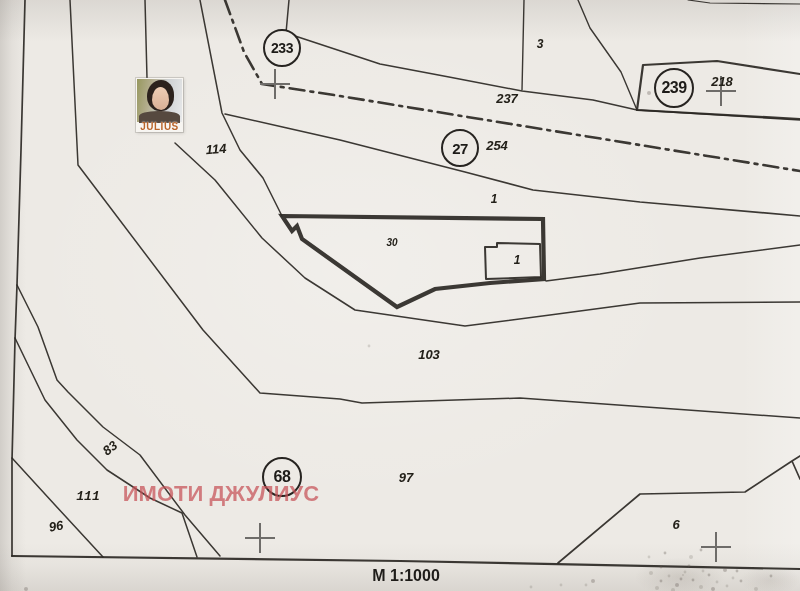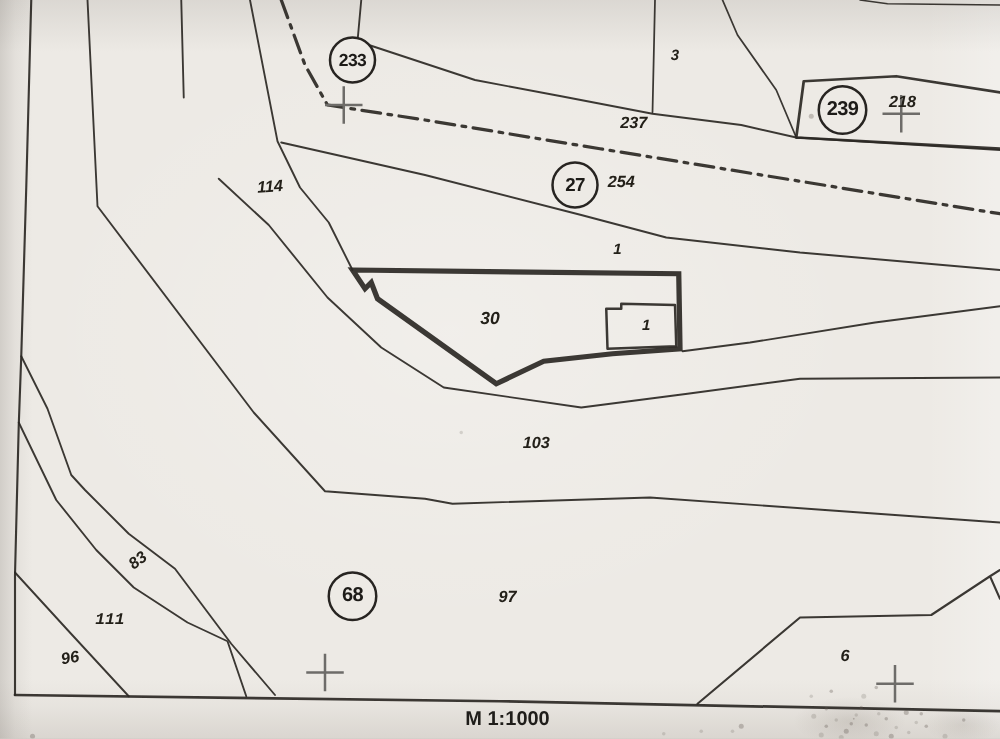--- a/index.html
+++ b/index.html
@@ -105,27 +105,35 @@
       <div class="plot-circle" style="left: 460px; top: 148px; width: 34px; height: 34px; font-size: 15px;">27</div>
       <div class="plot-circle" style="left: 282px; top: 477px; width: 36px; height: 36px; font-size: 16px;">68</div>
     </div>
   <div class="layer" id="labels-layer">
       <div class="parcel-label" style="left: 540px; top: 44px; font-size: 12px; transform: translate(-50%, -50%) rotate(0deg);">3</div>
       <div class="parcel-label" style="left: 507px; top: 98px; font-size: 13px; transform: translate(-50%, -50%) rotate(0deg);">237</div>
       <div class="parcel-label" style="left: 722px; top: 81px; font-size: 13px; transform: translate(-50%, -50%) rotate(0deg);">218</div>
       <div class="parcel-label" style="left: 497px; top: 145px; font-size: 13px; transform: translate(-50%, -50%) rotate(0deg);">254</div>
       <div class="parcel-label" style="left: 216px; top: 149px; font-size: 13px; transform: translate(-50%, -50%) rotate(-4deg);">114</div>
       <div class="parcel-label" style="left: 494px; top: 199px; font-size: 12px; transform: translate(-50%, -50%) rotate(0deg);">1</div>
-      <div class="parcel-label" style="left: 392px; top: 242px; font-size: 14px; transform: translate(-50%, -50%) rotate(0deg); margin-top: 12px;">30</div>
+      <div class="parcel-label" style="left: 392px; top: 242px; font-size: 10px; transform: translate(-50%, -50%) rotate(0deg);">30</div>
       <div class="parcel-label" style="left: 517px; top: 260px; font-size: 12px; transform: translate(-50%, -50%) rotate(0deg);">1</div>
       <div class="parcel-label" style="left: 429px; top: 354px; font-size: 13px; transform: translate(-50%, -50%) rotate(0deg);">103</div>
       <div class="parcel-label" style="left: 406px; top: 477px; font-size: 13px; transform: translate(-50%, -50%) rotate(0deg);">97</div>
       <div class="parcel-label" style="left: 110px; top: 448px; font-size: 13px; transform: translate(-50%, -50%) rotate(-38deg);">83</div>
       <div class="parcel-label" style="left: 88px; top: 496px; font-size: 13px; transform: translate(-50%, -50%) rotate(0deg); font-family: Liberation Mono, monospace;">111</div>
       <div class="parcel-label" style="left: 56px; top: 526px; font-size: 13px; transform: translate(-50%, -50%) rotate(-10deg);">96</div>
       <div class="parcel-label" style="left: 676px; top: 524px; font-size: 13px; transform: translate(-50%, -50%) rotate(0deg);">6</div>
     </div>
 
+  <div class="watermark" style="left: 221px; top: 494px; font-size: 22px; color: rgba(198, 80, 86, 0.72);">ИМОТИ ДЖУЛИУС</div>
   <div class="scale-label" style="left: 406px; top: 576px; font-size: 16px; text-align: center;">М 1:1000</div>
 
+  <div class="photo">
+    <div class="photo-bg"></div>
+    <div class="photo-hair"></div>
+    <div class="photo-face"></div>
+    <div class="photo-shoulders"></div>
+    <div class="photo-caption" style="color: rgb(185, 101, 42);">JULIUS</div>
+  </div>
 
   <div class="noise" id="noise-speckles" style="box-shadow: rgba(95, 88, 80, 0.2) 650px 572px 0px 1px, rgba(95, 88, 80, 0.32) 660px 580px 0px 0.4px, rgba(95, 88, 80, 0.2) 668px 575px 0px 0.4px, rgba(95, 88, 80, 0.32) 676px 584px 0px 1px, rgba(95, 88, 80, 0.2) 684px 571px 0px 0.4px, rgba(95, 88, 80, 0.32) 692px 579px 0px 0.4px, rgba(95, 88, 80, 0.2) 700px 586px 0px 1px, rgba(95, 88, 80, 0.32) 708px 574px 0px 0.4px, rgba(95, 88, 80, 0.2) 716px 581px 0px 0.4px, rgba(95, 88, 80, 0.32) 724px 569px 0px 1px, rgba(95, 88, 80, 0.2) 732px 577px 0px 0.4px, rgba(95, 88, 80, 0.32) 660px 566px 0px 0.4px, rgba(95, 88, 80, 0.2) 672px 589px 0px 1px, rgba(95, 88, 80, 0.32) 688px 565px 0px 0.4px, rgba(95, 88, 80, 0.2) 702px 570px 0px 0.4px, rgba(95, 88, 80, 0.32) 712px 588px 0px 1px, rgba(95, 88, 80, 0.2) 726px 585px 0px 0.4px, rgba(95, 88, 80, 0.32) 736px 570px 0px 0.4px, rgba(95, 88, 80, 0.2) 656px 587px 0px 1px, rgba(95, 88, 80, 0.32) 680px 578px 0px 0.4px, rgba(95, 88, 80, 0.2) 585px 584px 0px 0.4px, rgba(95, 88, 80, 0.32) 592px 580px 0px 1px, rgba(95, 88, 80, 0.2) 648px 556px 0px 0.4px, rgba(95, 88, 80, 0.32) 664px 552px 0px 0.4px, rgba(95, 88, 80, 0.2) 690px 556px 0px 1px, rgba(95, 88, 80, 0.32) 700px 549px 0px 0.4px, rgba(95, 88, 80, 0.2) 530px 586px 0px 0.4px, rgba(95, 88, 80, 0.32) 25px 588px 0px 1px, rgba(95, 88, 80, 0.2) 560px 584px 0px 0.4px, rgba(95, 88, 80, 0.32) 740px 580px 0px 0.4px, rgba(95, 88, 80, 0.2) 755px 588px 0px 1px, rgba(95, 88, 80, 0.32) 770px 575px 0px 0.4px, rgba(95, 88, 80, 0.2) 368px 345px 0px 0.4px, rgba(95, 88, 80, 0.32) 648px 92px 0px 1px;"></div>
 </div>
 
 </body></html>

